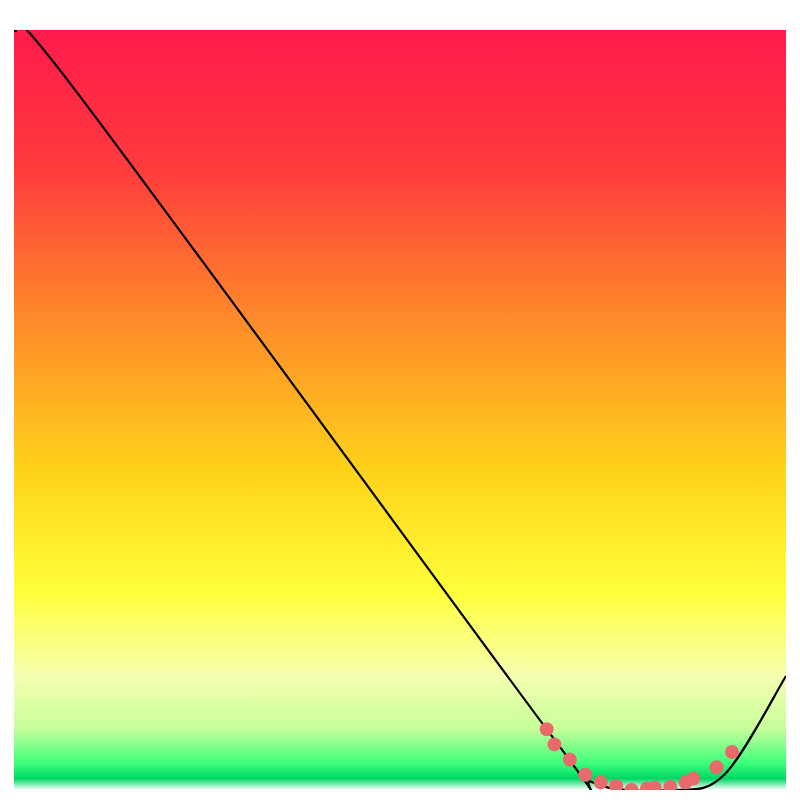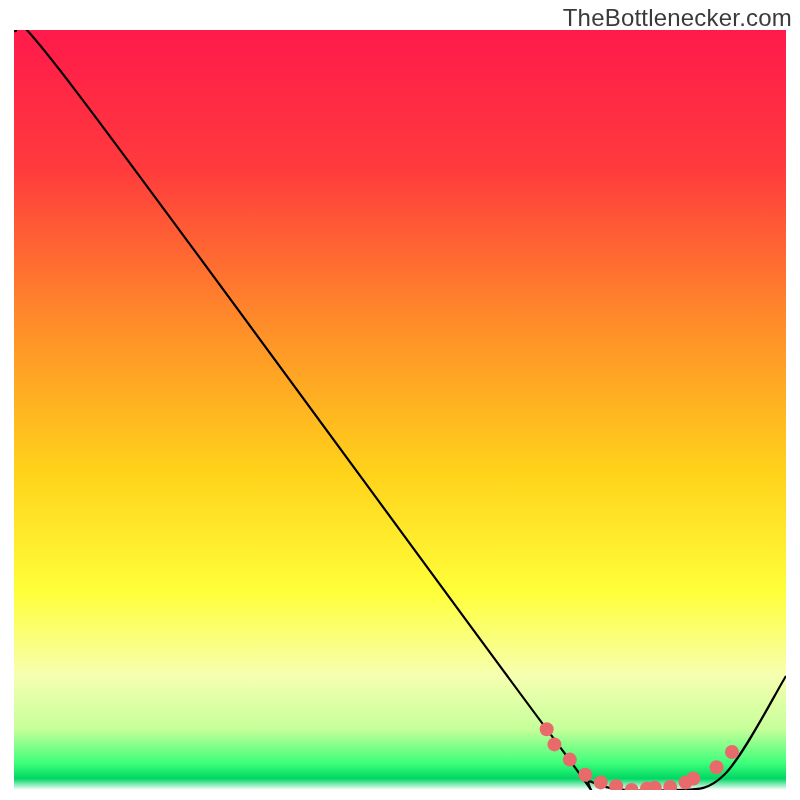--- a/index.html
+++ b/index.html
@@ -32,21 +32,20 @@
     top: 30px;
     width: 772px;
     height: 760px;
   }
   svg { display: block; }
 </style>
 </head>
 <body>
 
 <div class="frame">
-  <div class="watermark">TheBottlenecker.com</div>
 
   <svg class="plot" viewBox="0 0 772 760" preserveAspectRatio="none">
     <defs>
       <linearGradient id="bg-grad" x1="0" y1="0" x2="0" y2="1">
           <stop offset="0%" stop-color="#ff1a4b"></stop>
           <stop offset="18%" stop-color="#ff3a3d"></stop>
           <stop offset="38%" stop-color="#ff8a2a"></stop>
           <stop offset="57.99999999999999%" stop-color="#ffd21a"></stop>
           <stop offset="74%" stop-color="#ffff3a"></stop>
           <stop offset="85%" stop-color="#f6ffb0"></stop>

